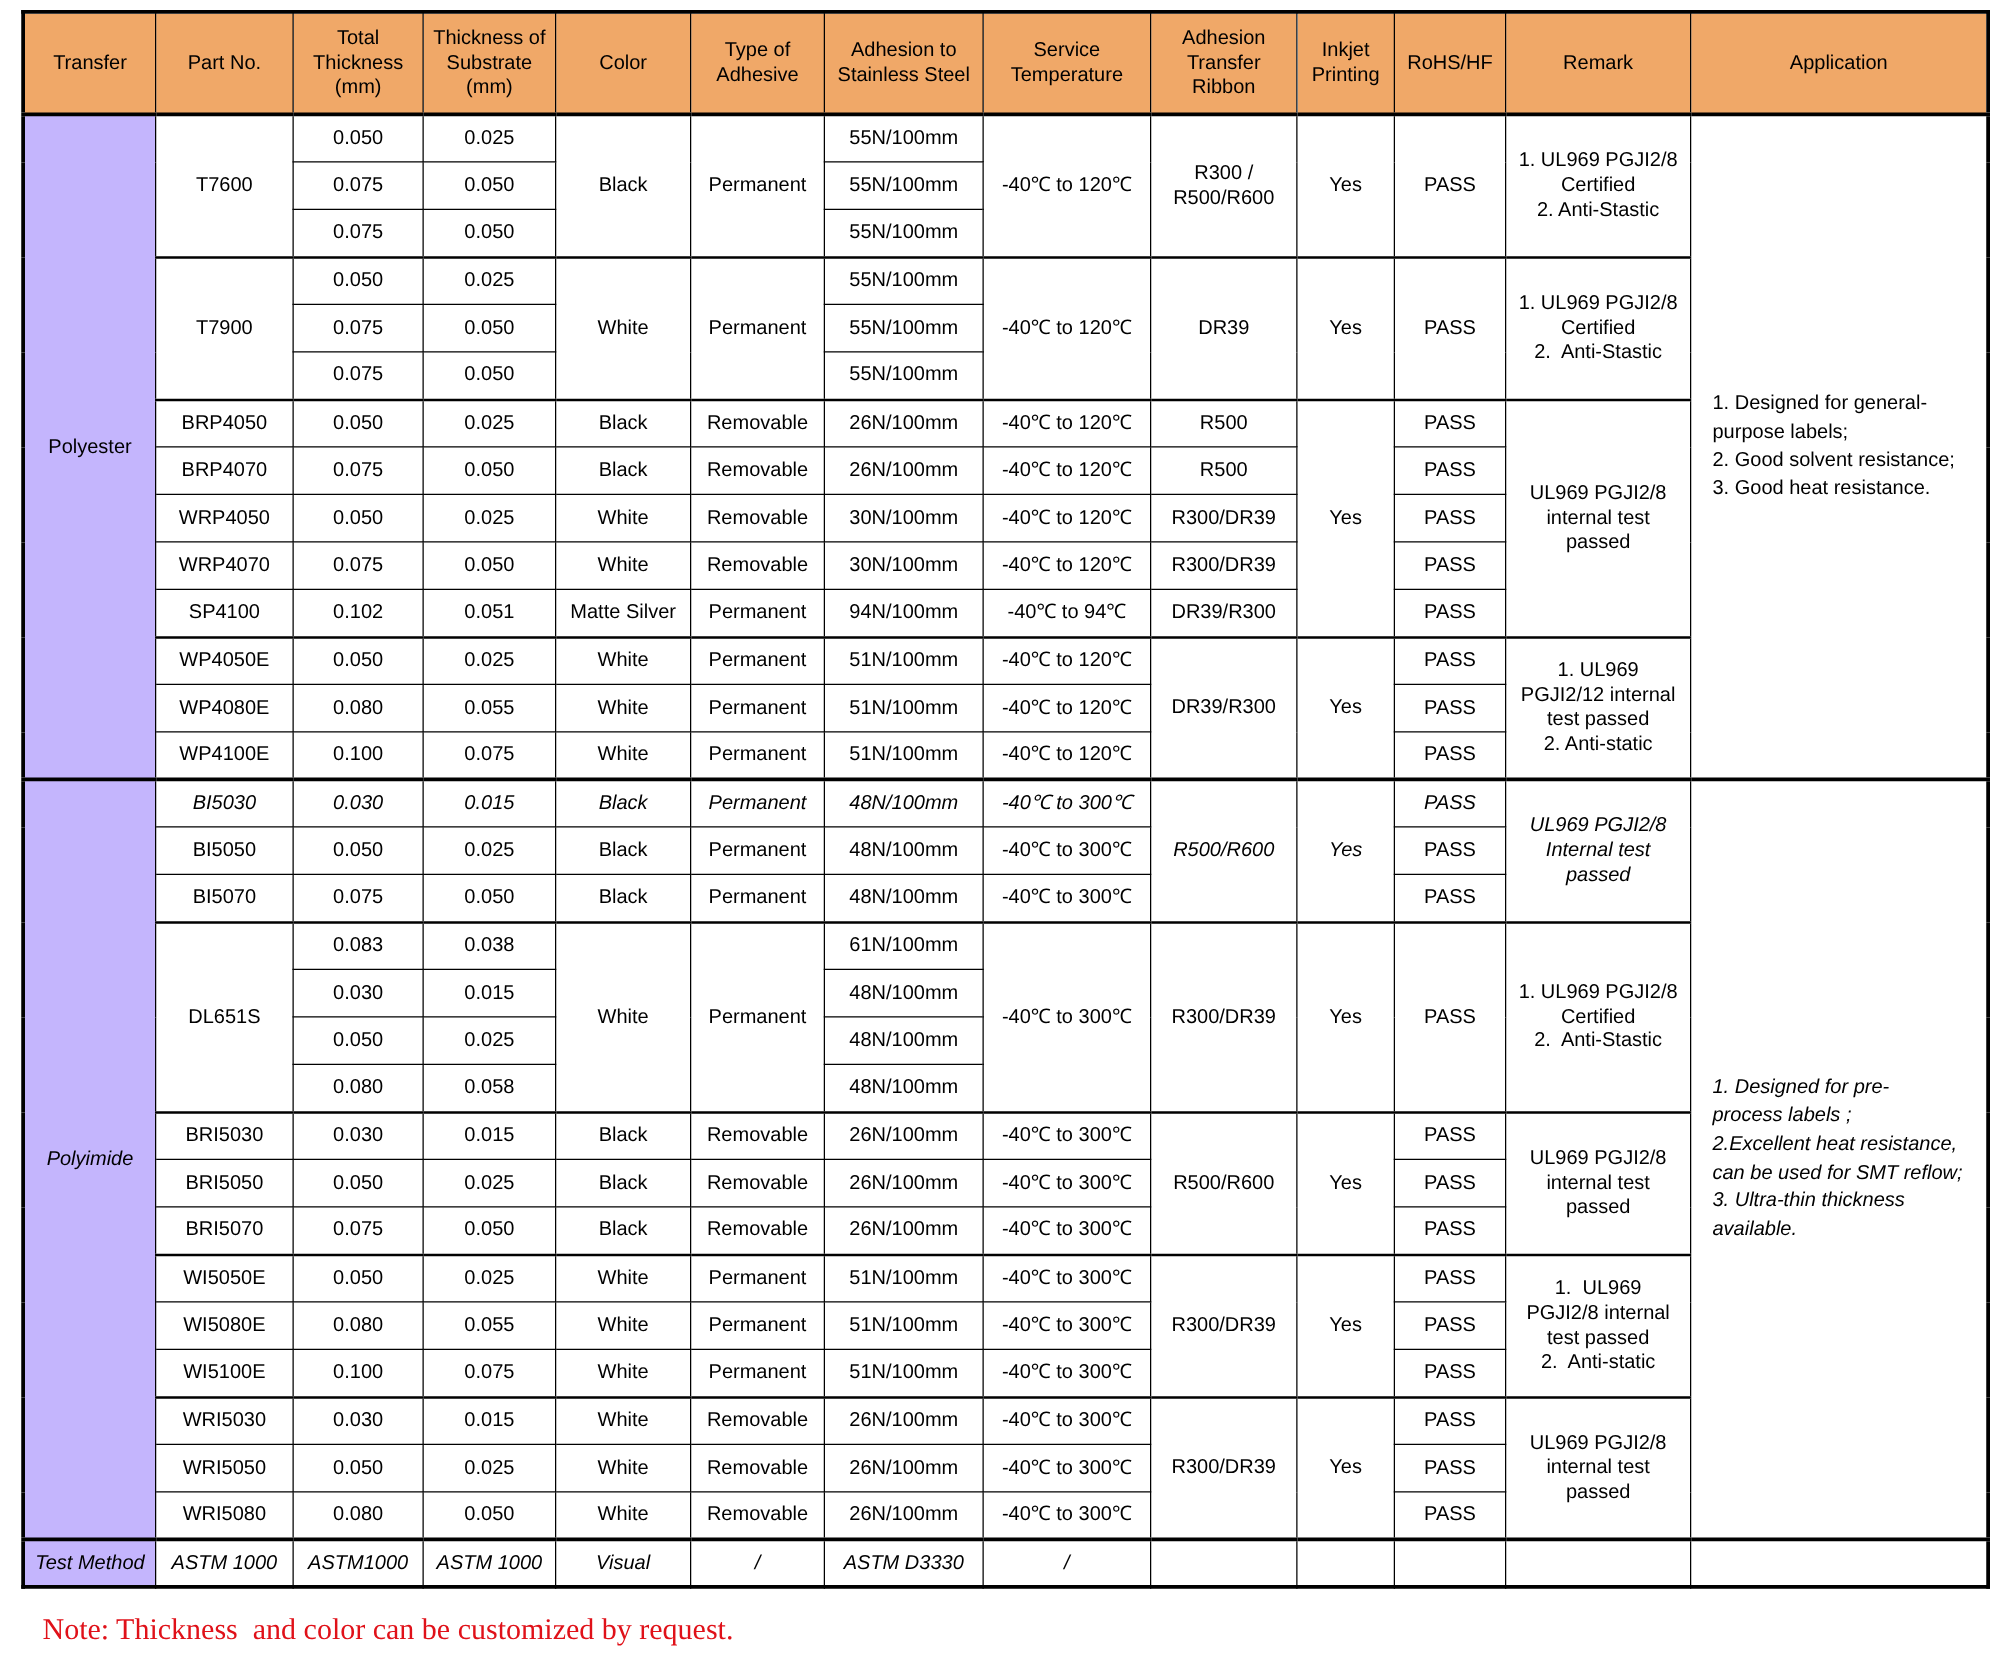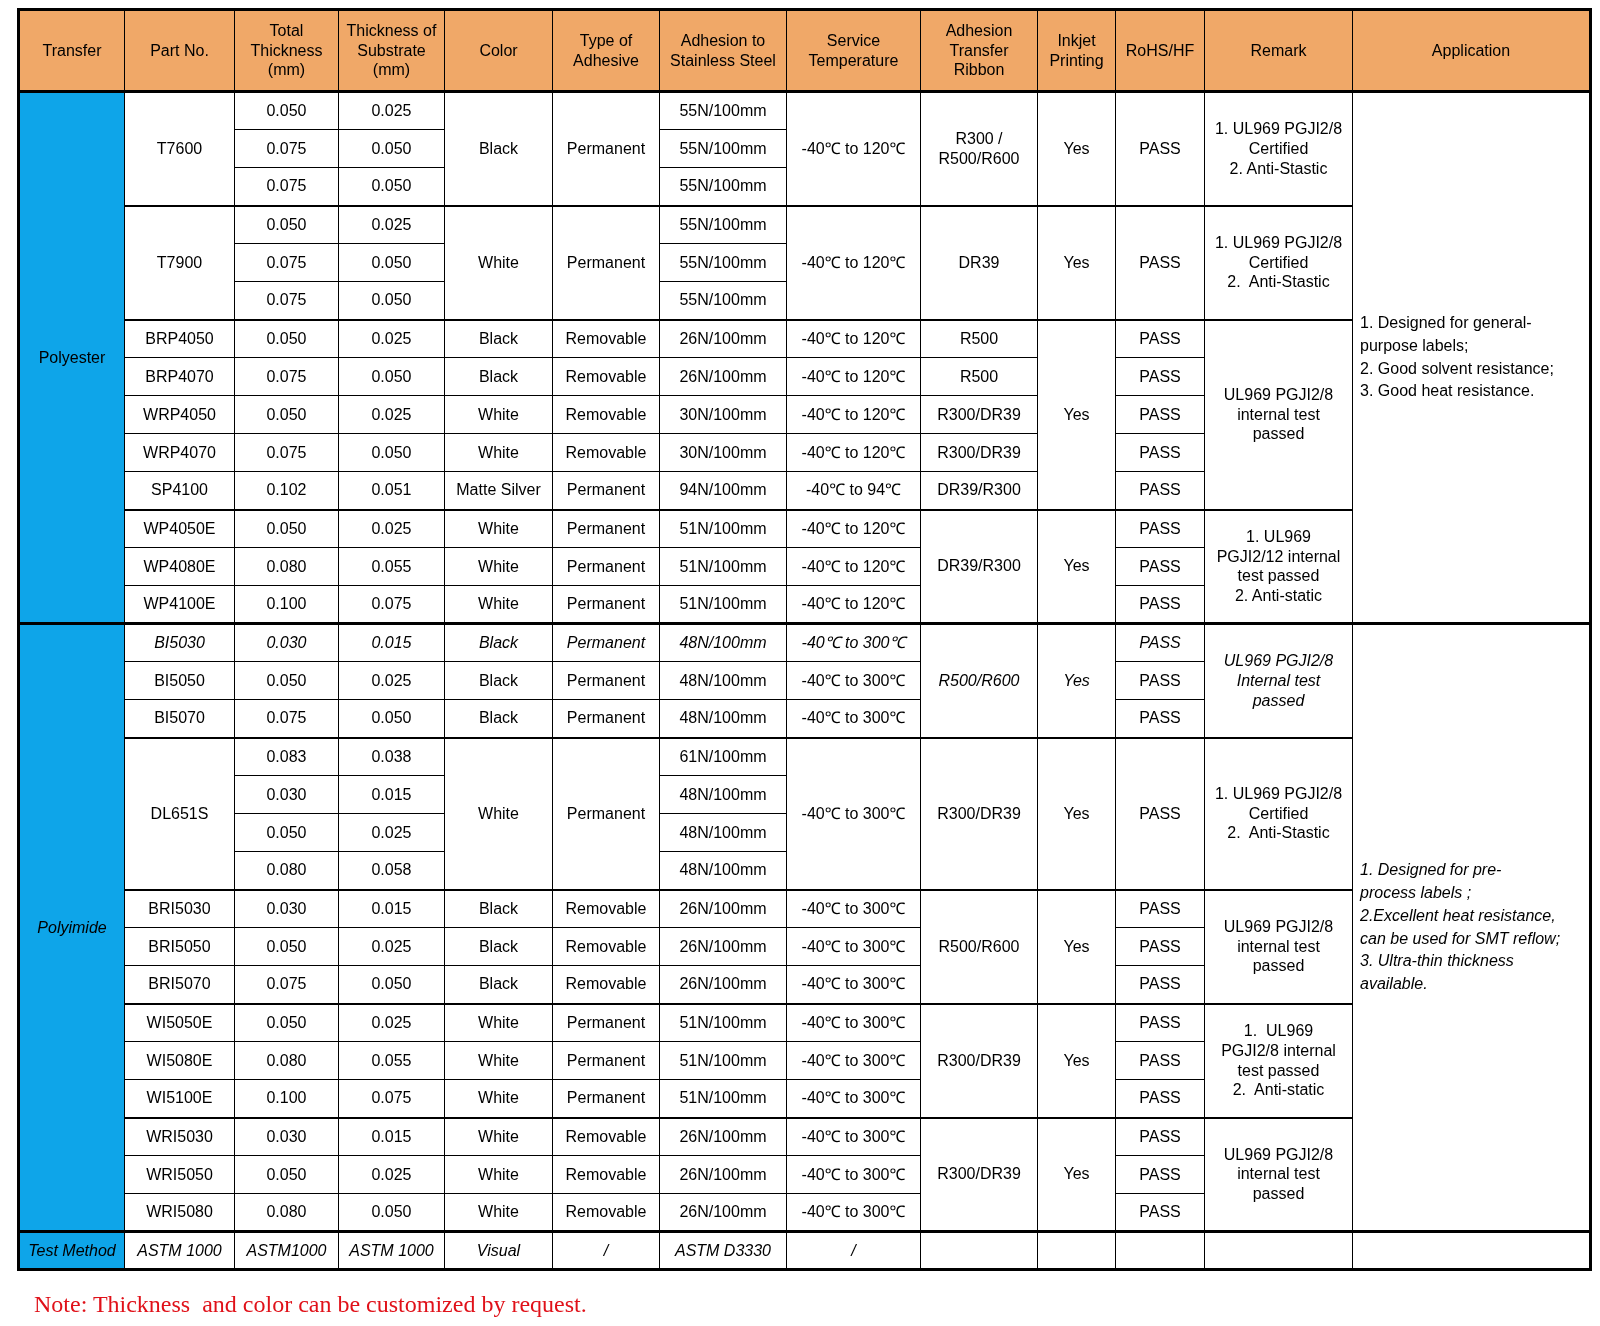--- a/index.html
+++ b/index.html
@@ -24,24 +24,24 @@
     color: #000;
     white-space: pre-wrap;
     line-height: 1.22;
     padding: 1px 2px;
     overflow: hidden;
     font-weight: normal;
   }
   thead tr { height: 82px; }
   thead th { background: #F0A868; border-bottom: 3px solid #000; }
   tbody tr { height: 38px; }
-  td.peach { background: #0ea5e9; }
+  td.peach { background: #c4b5fd; }
   td.app {
     text-align: left;
-    padding-left: 7px;
+    padding-left: 17px;
     line-height: 1.42;
   }
   tr.grp td { border-top-width: 2.5px; }
   tr.sec td { border-top-width: 3.5px; font-style: italic; }
   .note {
     margin: 20px 0 15px 17px;
     font-family: "Liberation Serif", serif;
     font-size: 24px;
     color: #E01119;
     white-space: pre-wrap;

